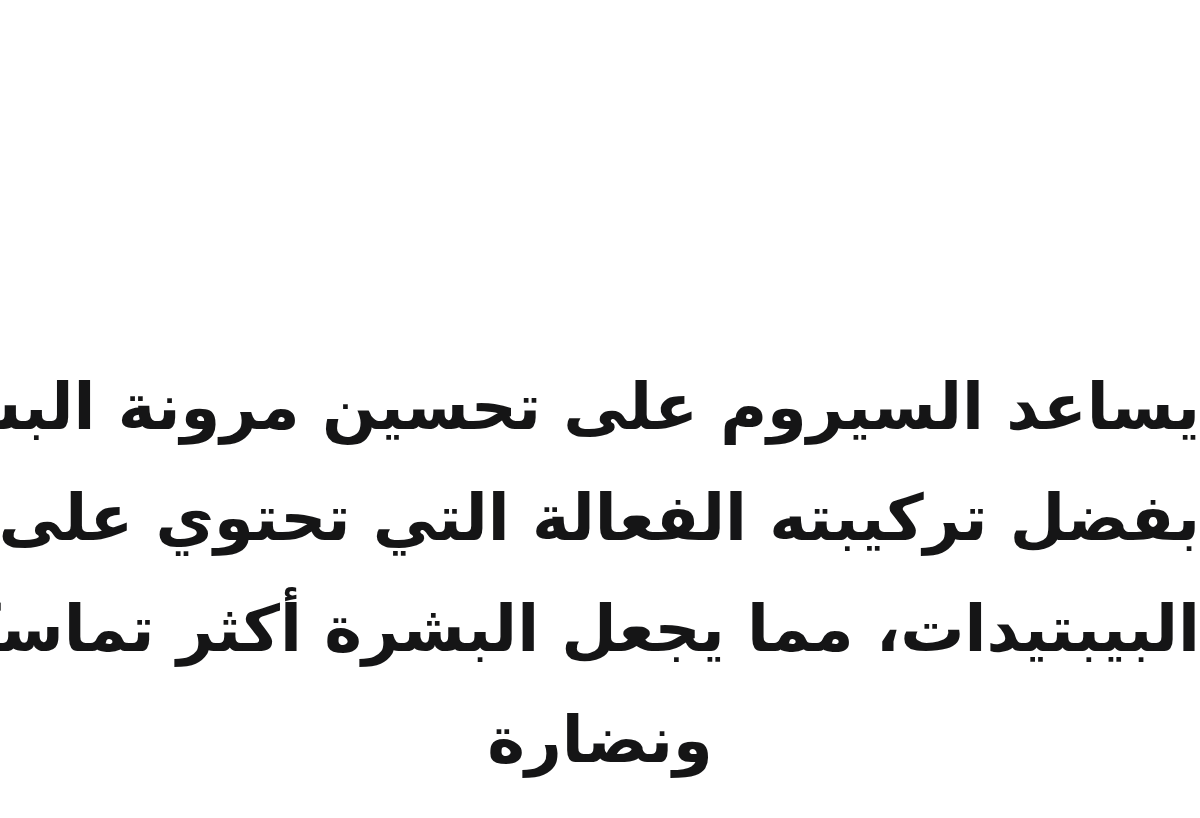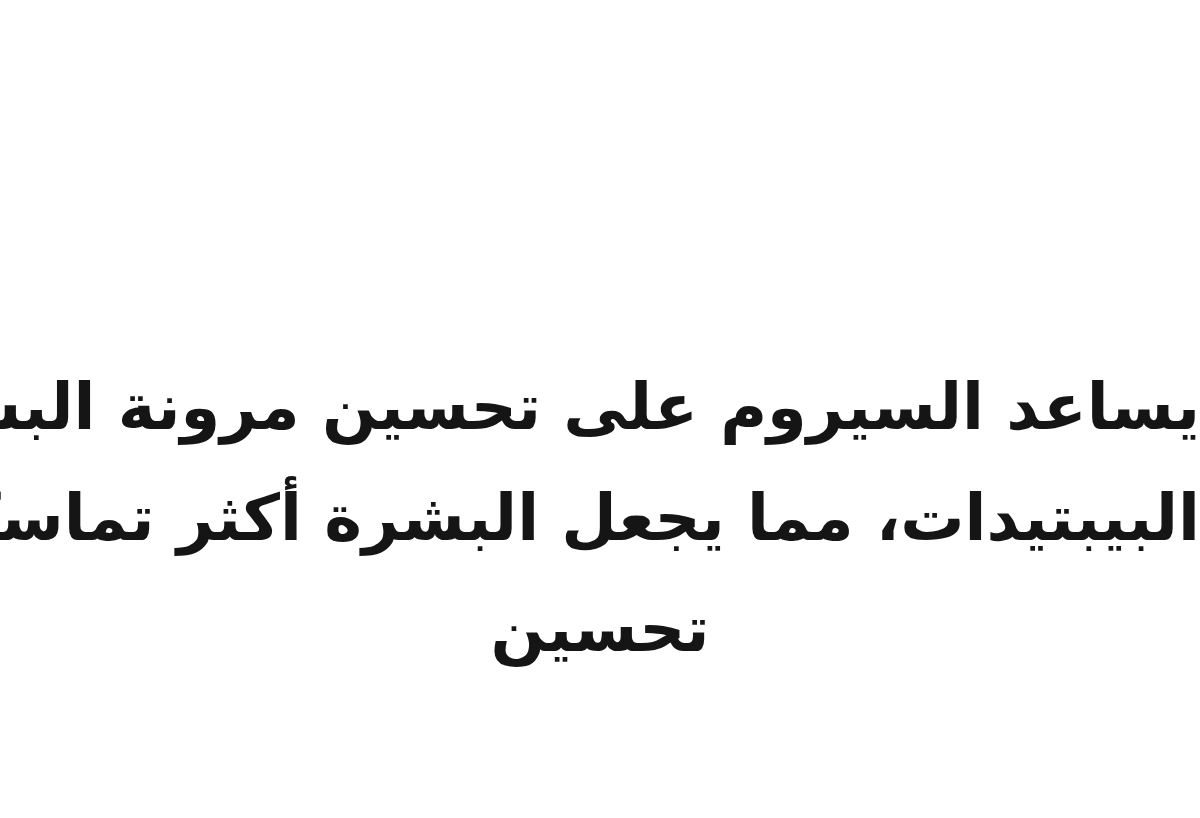--- a/index.html
+++ b/index.html
@@ -43,16 +43,17 @@
       white-space: nowrap;
     }
   </style>
 </head>
 <body>
 
 <div class="page">
 
   <div class="body-text">
     <div class="body-line">يساعد السيروم على تحسين مرونة البشرة</div>
+    <div class="body-line">بفضل تركيبته الفعالة التي تحتوي على</div>
     <div class="body-line">البيبتيدات، مما يجعل البشرة أكثر تماسكاً</div>
-    <div class="body-line">تحسين</div>
+    <div class="body-line">ونضارة</div>
   </div>
 </div>
 
 </body></html>

